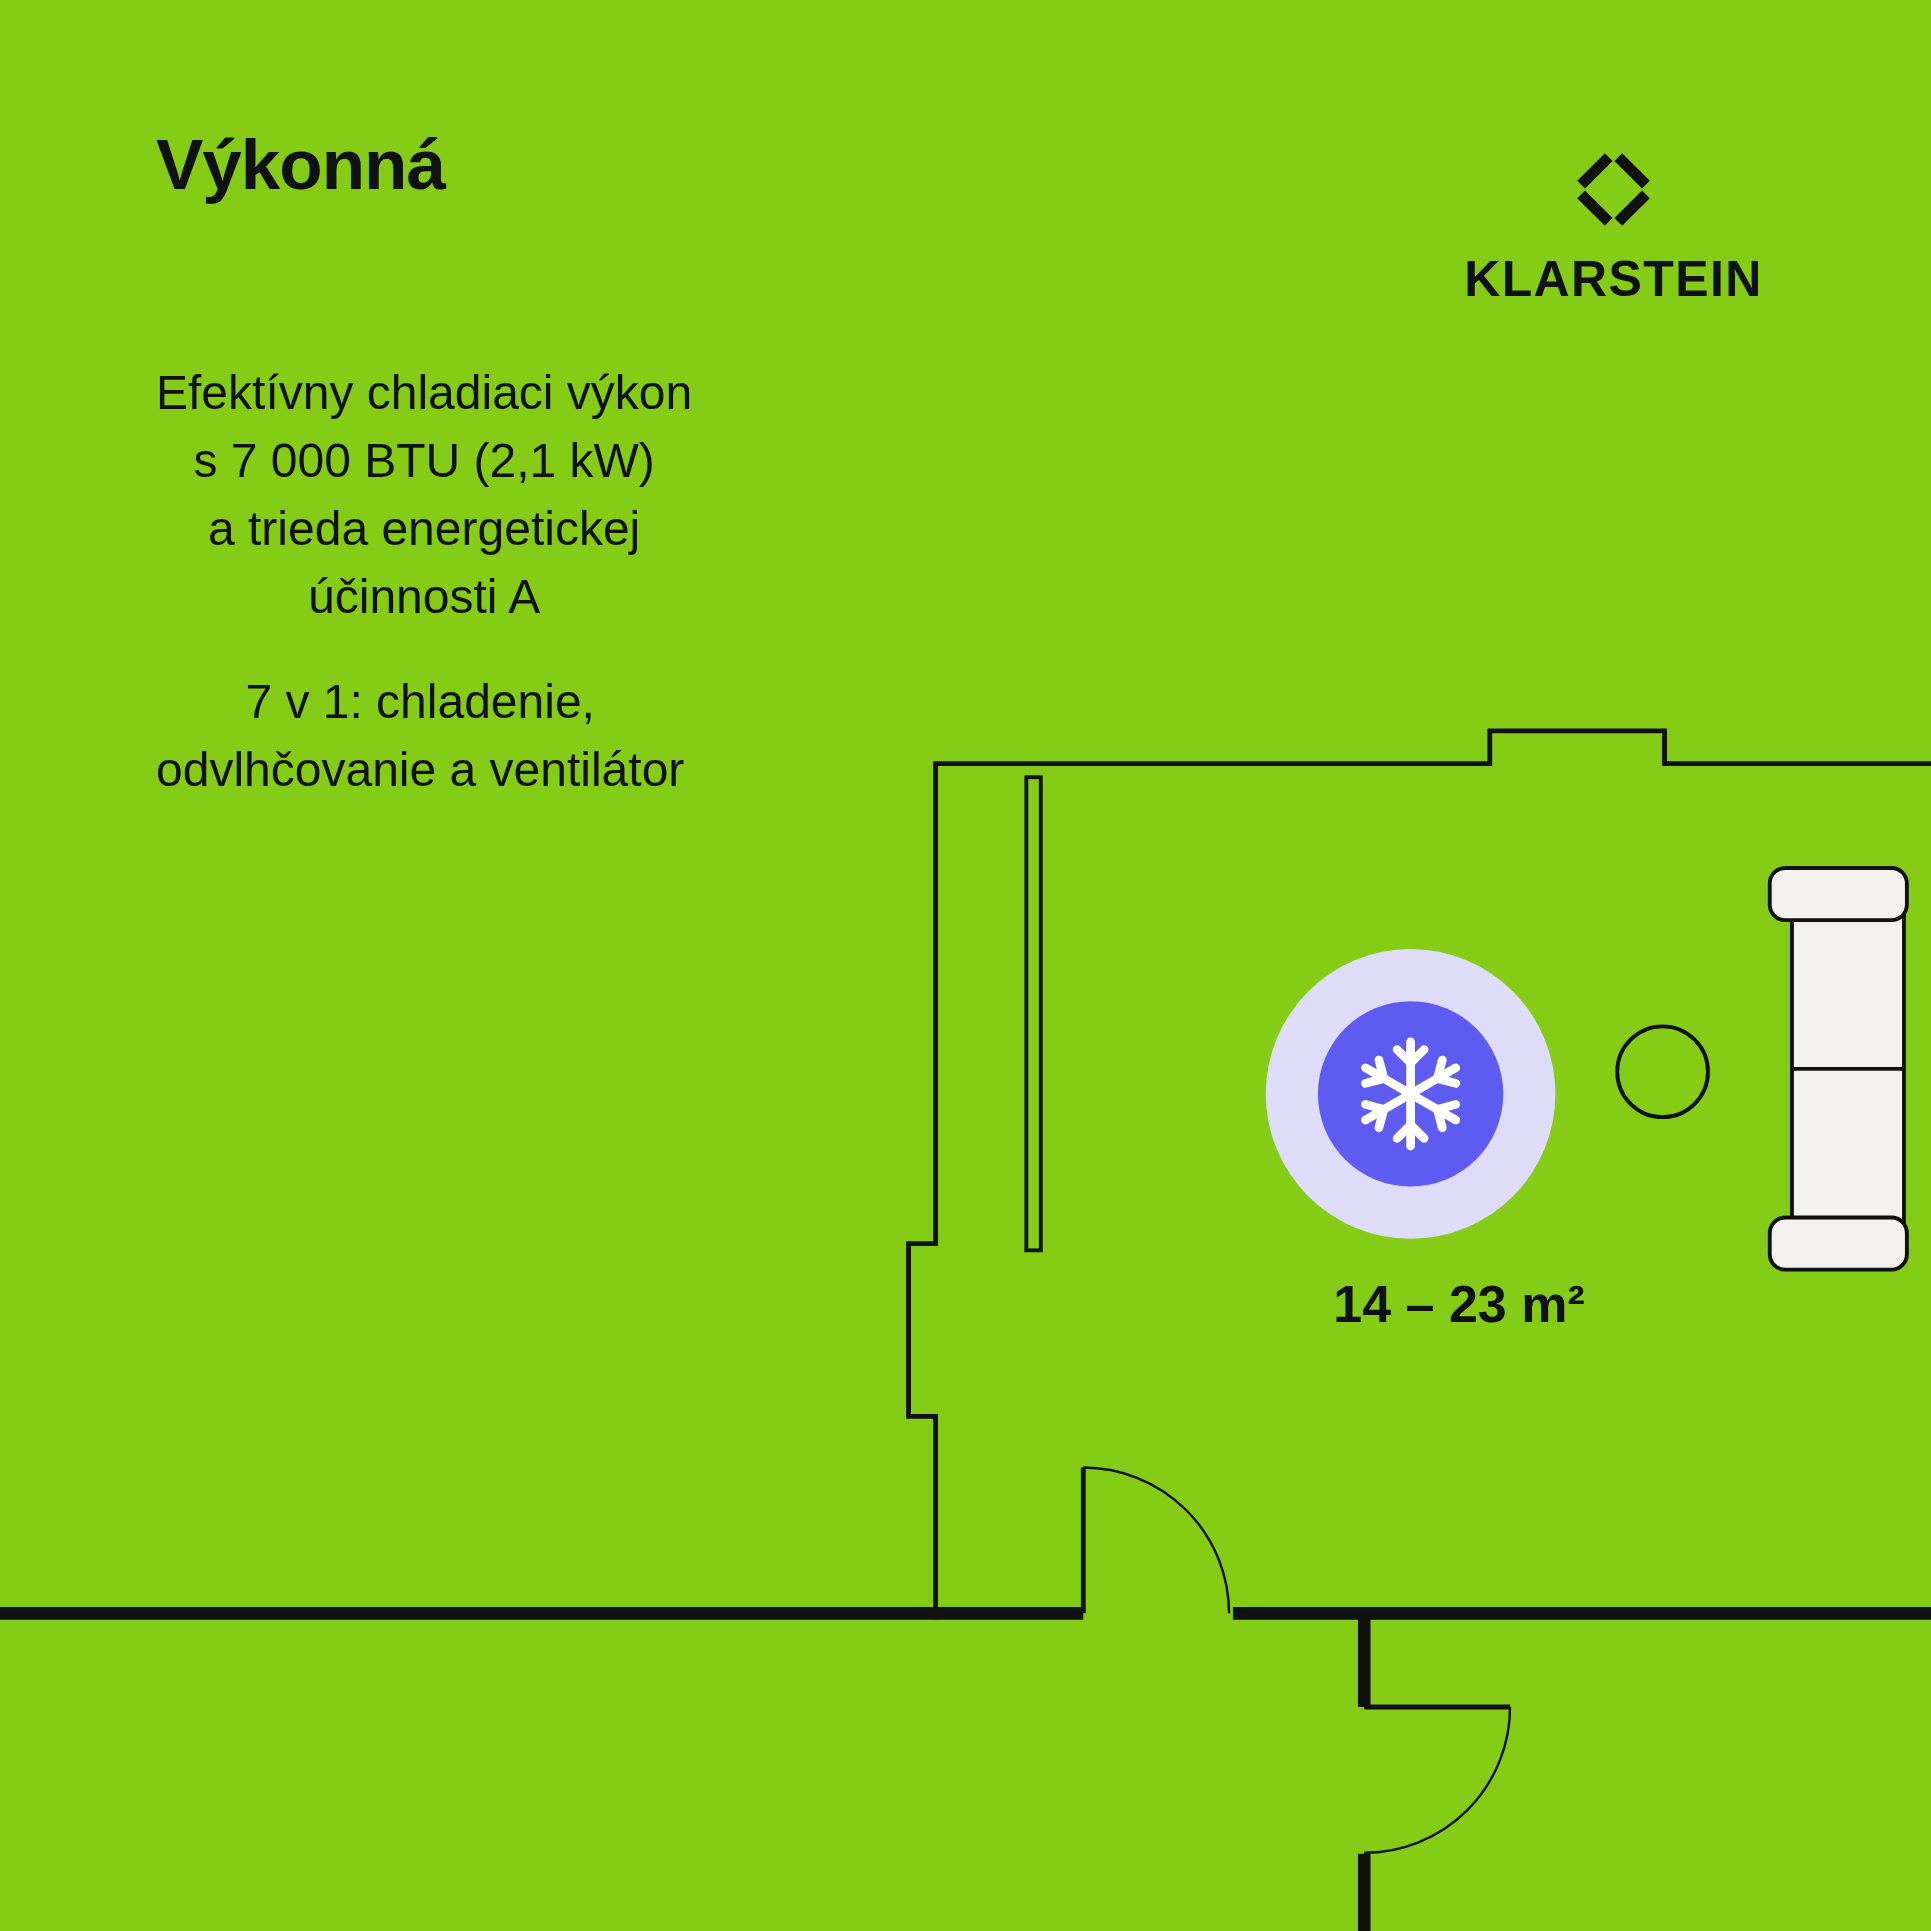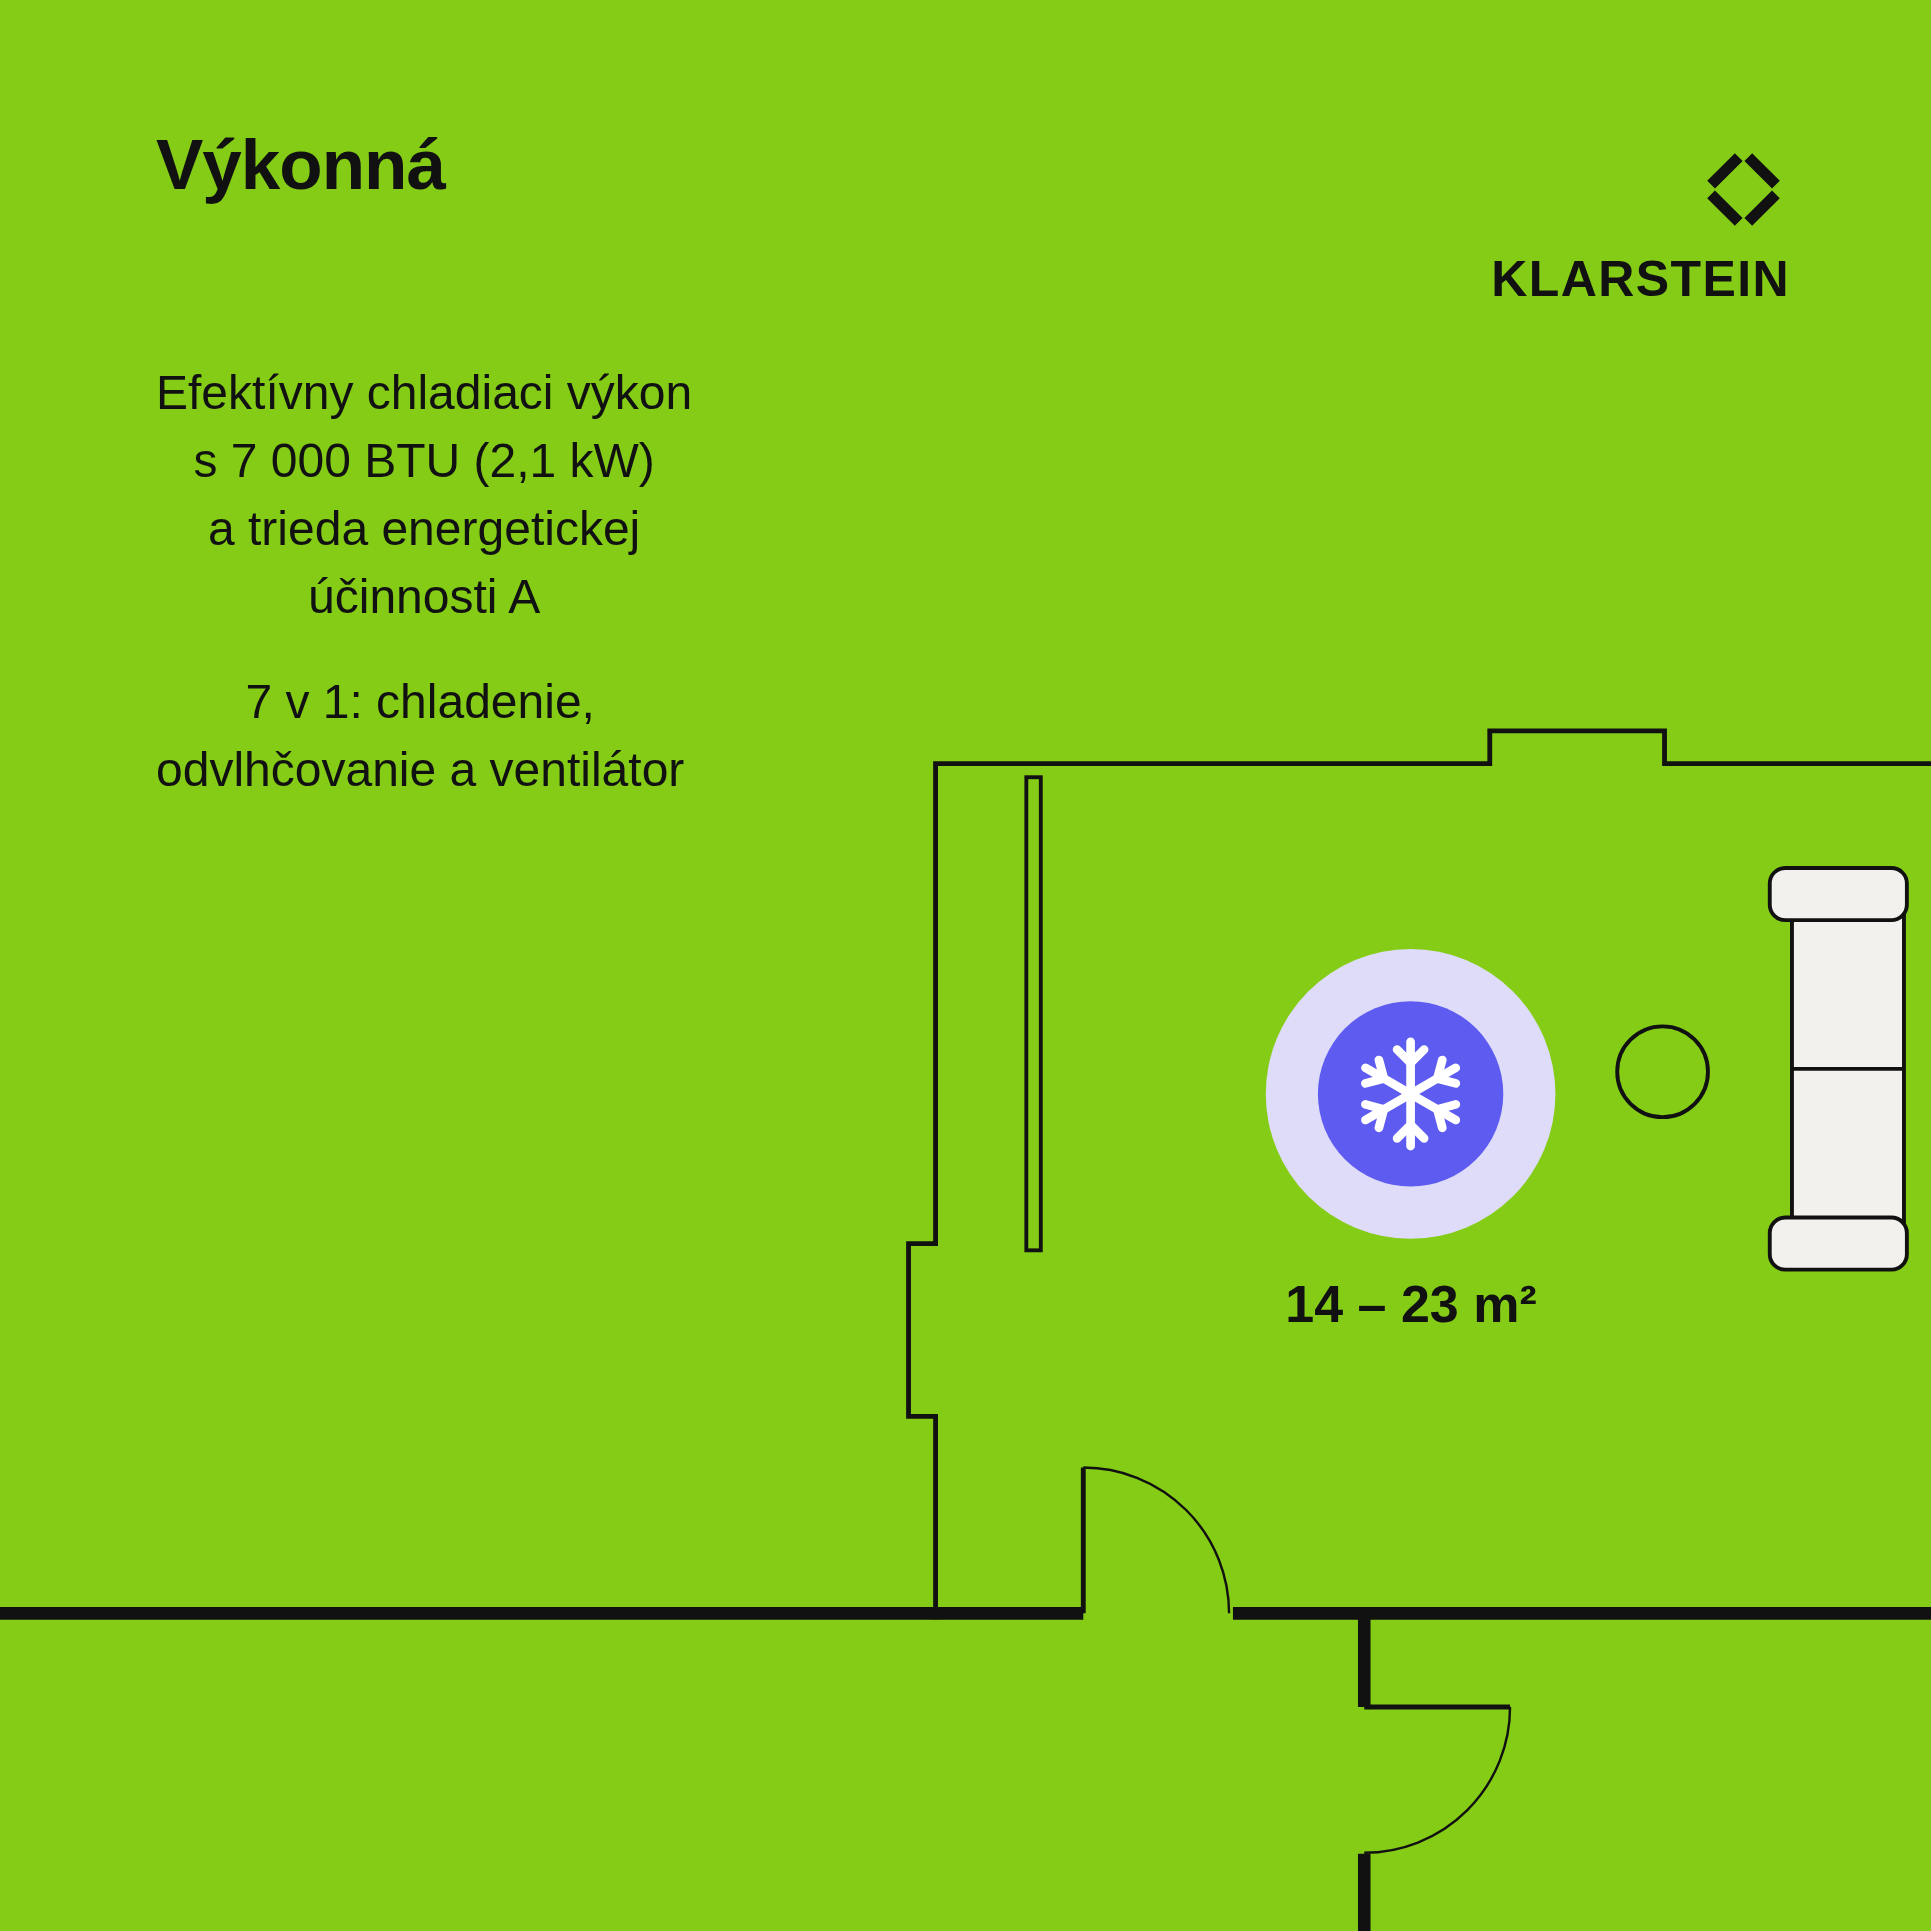--- a/index.html
+++ b/index.html
@@ -37,39 +37,39 @@
   }
   .p1{ top:359px; }
   .p2{ top:668px; }
   .brand{
     position:absolute;
     left:1437px;
     top:143px;
     width:353px;
     display:flex;
     flex-direction:column;
-    align-items:flex-end;
+    align-items:center;
   }
   .brand svg{ display:block; }
   .brand-name{
     margin-top:13.5px;
     font-size:50px;
     font-weight:700;
     letter-spacing:1.4px;
     color:#111111;
   }
   .plan{
     position:absolute;
     left:0; top:0;
     width:1931px;
     height:1931px;
   }
   .area-label{
     position:absolute;
-    left:1218px;
+    left:1266px;
     top:1274px;
     width:386px;
     text-align:center;
     font-size:52px;
     font-weight:700;
     color:#111111;
   }
 </style>
 </head>
 <body>

